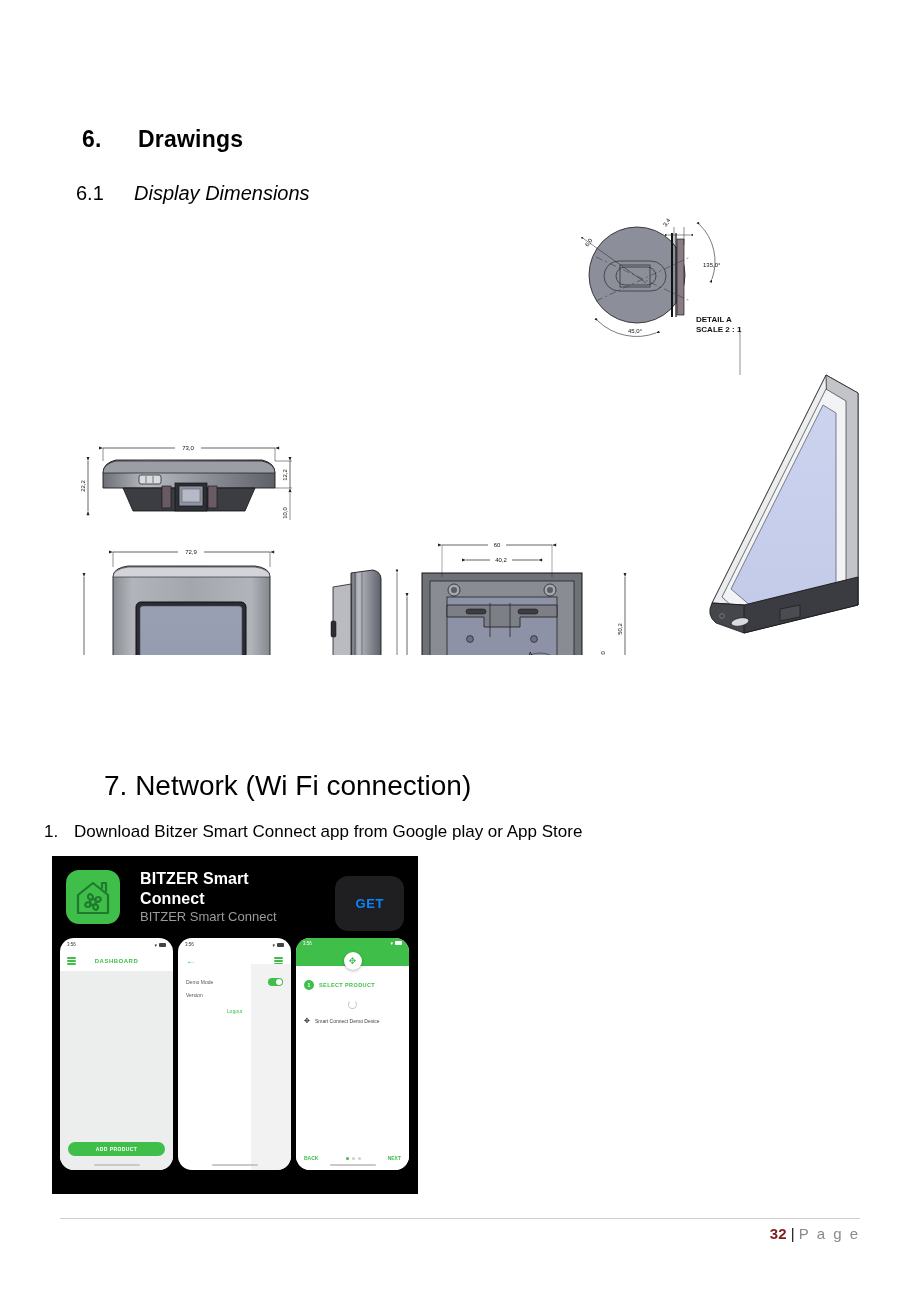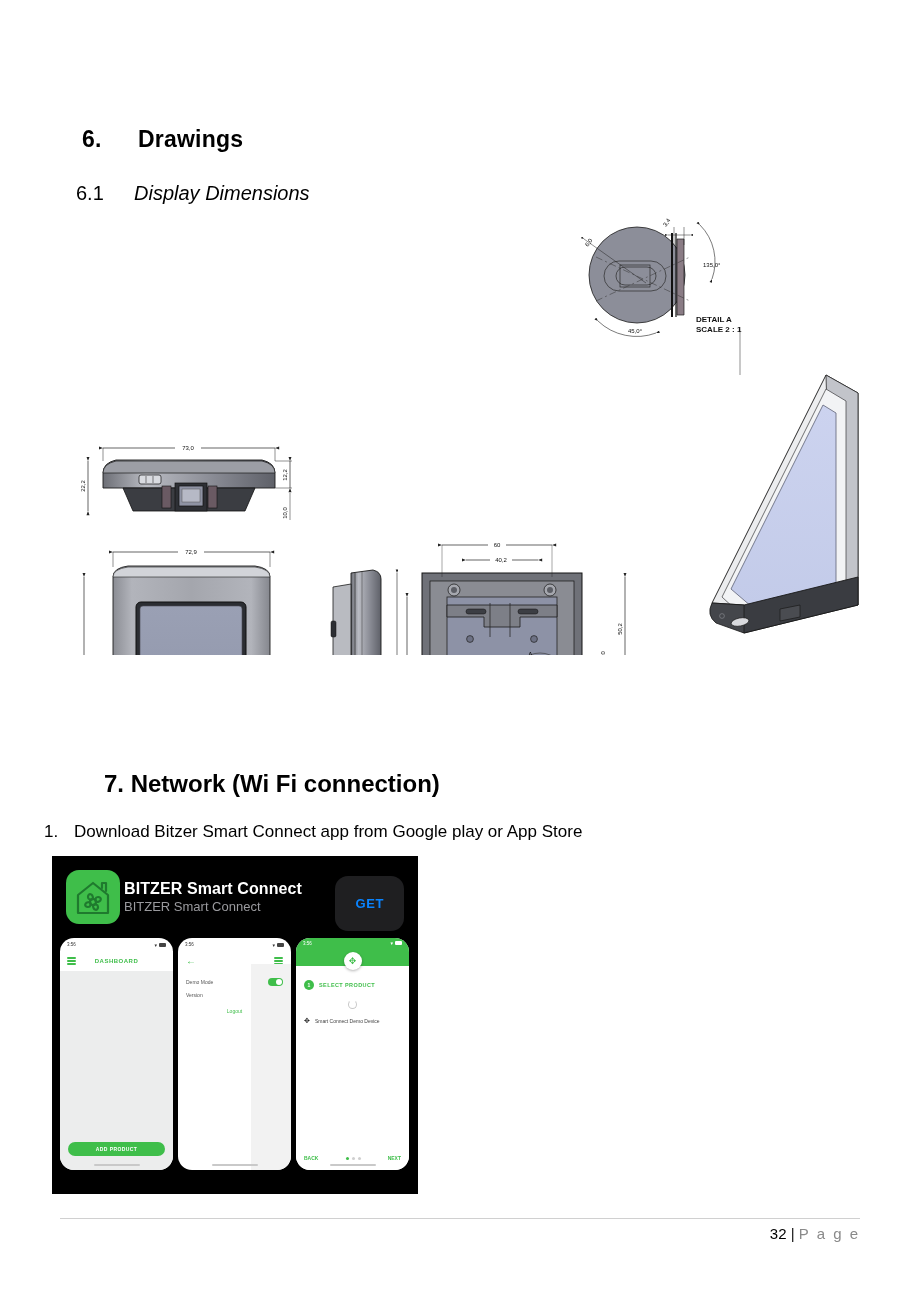--- a/index.html
+++ b/index.html
@@ -26,21 +26,21 @@
     left: 76px; top: 182px;
     display: flex; align-items: baseline;
     font-size: 20px;
   }
   .h2-num { width: 58px; font-style: normal; }
   .h2-txt { font-style: italic; text-align: center; }
 
   .h7 {
     position: absolute;
     left: 104px; top: 770px;
-    font-weight: bold; font-size: 24px;
+    font-weight: normal; font-size: 28px;
   }
   .step1 {
     position: absolute;
     left: 44px; top: 822px;
     font-size: 17px;
     display: flex;
   }
   .step1 .n { width: 30px; }
 
   
@@ -65,21 +65,21 @@
     height: 76px;
   }
   .app-icon {
     width: 54px; height: 54px;
     border-radius: 13px;
     background: #3fbe4a;
     flex: none;
     position: relative;
   }
   .app-icon svg { position: absolute; left: 0; top: 0; }
-  .app-titles { margin-left: 4px; flex: 1 1 auto; min-width: 0; }
+  .app-titles { margin-left: 20px; flex: 1 1 auto; min-width: 0; }
   .app-name {
     color: #fff; font-size: 16px; font-weight: bold;
     letter-spacing: .1px; line-height: 1.25;
   }
   .app-sub {
     color: #9a9a9e; font-size: 13px; line-height: 1.3;
   }
   .get-btn {
     background: #1f1f21;
     color: #0a84ff;
@@ -254,21 +254,21 @@
   .footer {
     position: absolute;
     left: 60px; right: 60px; bottom: 58px;
   }
   .footer-rule { border-top: 1px solid #d0d0d0; }
   .footer-text {
     text-align: right;
     padding-top: 6px;
     font-size: 15px;
   }
-  .footer-text .pg { font-weight: normal; color: #000000; }
+  .footer-text .pg { font-weight: bold; color: #7f1d1d; }
   .footer-text .sep { color: #111; }
   .footer-text .word { color: #8a8a8a; letter-spacing: 2px; }
 </style>
 </head>
 <body>
 
 <div class="h1-row">
   <span class="h1-num">6.</span>
   <span>Drawings</span>
 </div>

